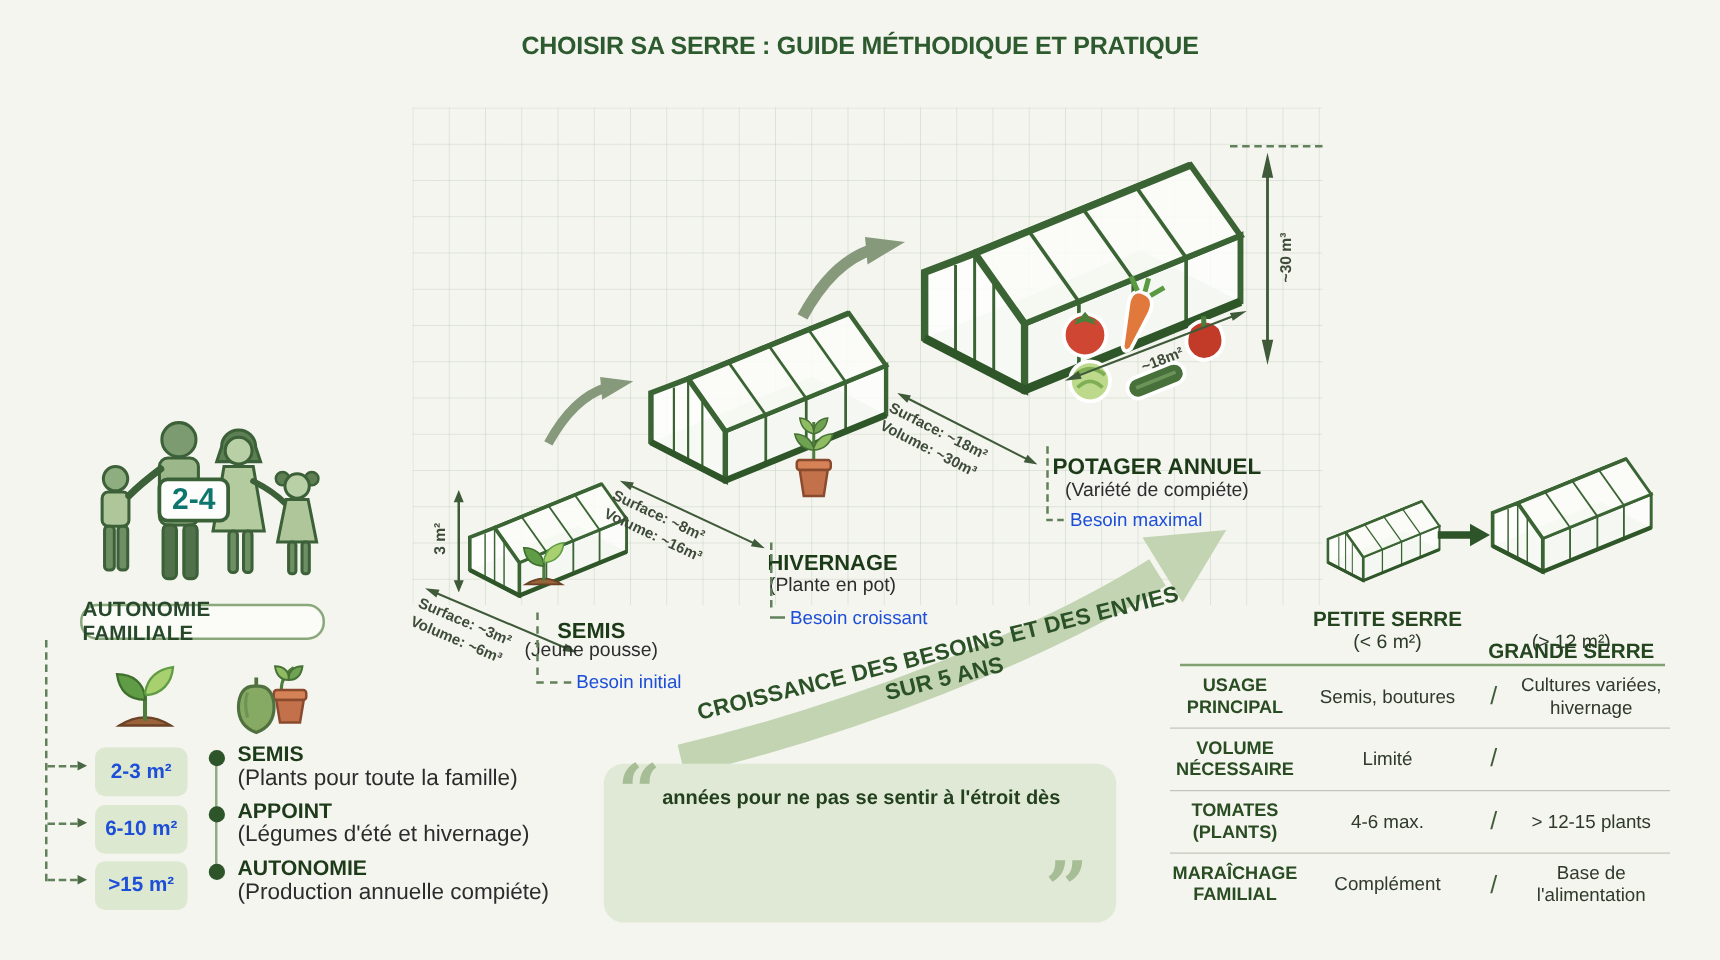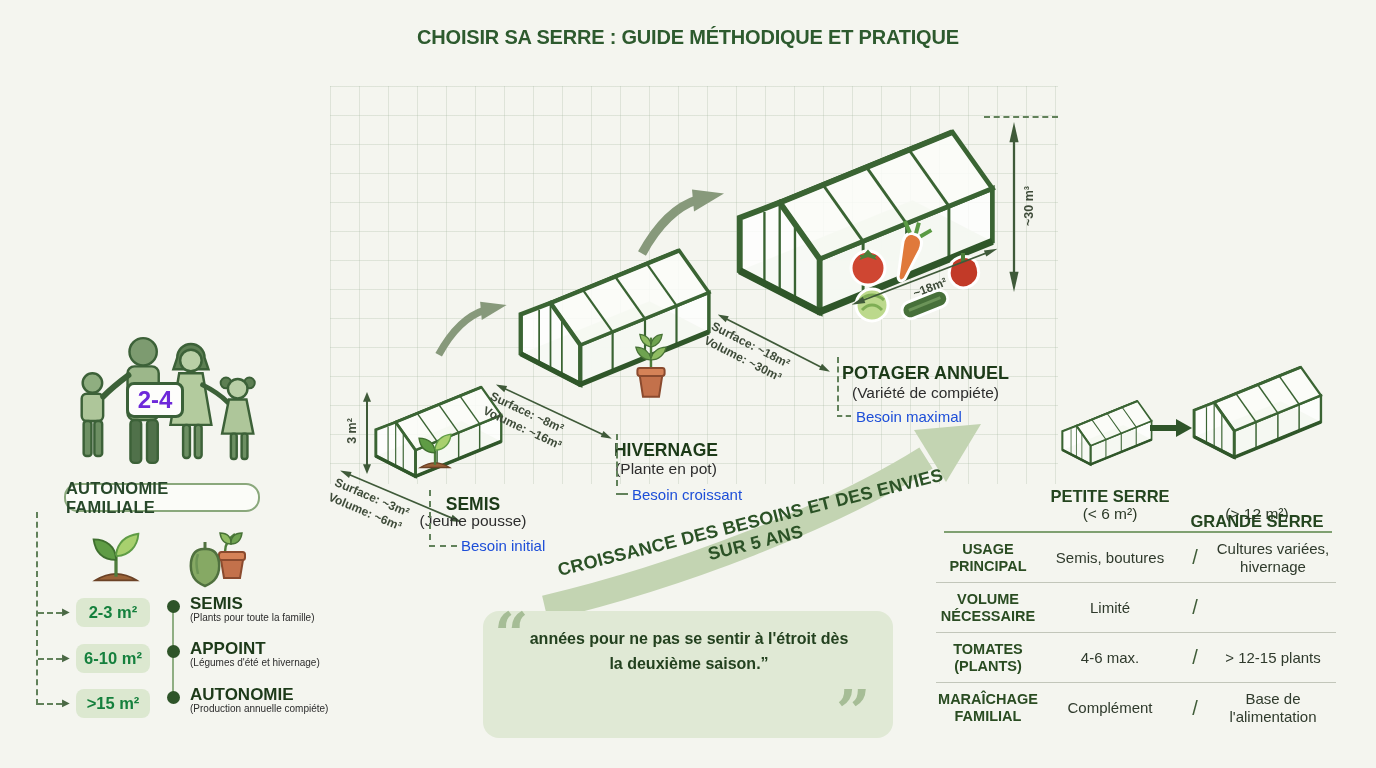--- a/index.html
+++ b/index.html
@@ -7,31 +7,31 @@
   body { font-family:"Liberation Sans", sans-serif; }
   .canvas { position:relative; width:1376px; height:768px; background:#f4f5ef; overflow:hidden; margin:0 auto; }
   .abs { position:absolute; }
   .title { width:100%; text-align:center; top:26px; font-size:20px; font-weight:bold; letter-spacing:-0.2px; color:#2d5a2e; }
   .grid-bg { left:330px; top:86px; width:728px; height:398px;
     background-image:
       linear-gradient(to right, rgba(176,192,172,.33) 1px, transparent 1px),
       linear-gradient(to bottom, rgba(176,192,172,.33) 1px, transparent 1px);
     background-size:29px 29px; }
   .badge-24 { left:126px; top:382px; width:58px; height:36px; background:#fdfdfb; border:3px solid #3a6038; border-radius:8px;
-    display:flex; align-items:center; justify-content:center; font-size:24px; font-weight:bold; color:#6d28d9; }
+    display:flex; align-items:center; justify-content:center; font-size:24px; font-weight:bold; color:#0f766e; }
   .pill-autonomie { left:64px; top:483px; width:196px; height:29px; background:#fbfcf8; border:2px solid #8aa87c; border-radius:14px;
     display:flex; align-items:center; justify-content:center; font-size:16.5px; font-weight:bold; color:#27482a; letter-spacing:.2px; }
   .dashv { border-left:2px dashed #61815a; }
   .dashh { border-top:2px dashed #61815a; }
   .tri { font-size:10px; color:#4a6844; }
-  .size-pill { width:74px; height:29px; background:#dce8d0; border-radius:8px; display:flex; align-items:center; justify-content:center;
-    font-size:16.5px; font-weight:bold; color:#15803d; }
+  .size-pill { width:74px; height:39px; background:#dce8d0; border-radius:8px; display:flex; align-items:center; justify-content:center;
+    font-size:16.5px; font-weight:bold; color:#1d4ed8; }
   .dot { width:13px; height:13px; border-radius:50%; background:#2e5429; }
   .leg-name { font-size:17px; font-weight:bold; color:#1d3a19; }
-  .leg-desc { font-size:10px; color:#2c2c2c; }
+  .leg-desc { font-size:18px; color:#2c2c2c; }
   .stage-name { font-size:17.5px; font-weight:bold; color:#1c3a18; text-align:center; }
   .stage-sub { font-size:15.5px; color:#2d2d2d; text-align:center; }
   .need { font-size:15px; color:#1d4ed8; }
   .dim-rot { transform-origin:left top; }
   .dim-text { font-size:12px; font-weight:bold; color:#3e4b39; line-height:1.3; }
   .vtext { transform:rotate(-90deg); transform-origin:center; font-size:12.5px; font-weight:bold; color:#3e4b39; text-align:center; }
   .band-label { width:410px; text-align:center; transform:rotate(-14deg); font-size:18px; font-weight:bold; color:#2b5226; letter-spacing:.2px; }
   .quote-box { left:483px; top:611px; width:410px; height:127px; background:#e0e9d5; border-radius:16px; }
   .quote-mark { font-family:"DejaVu Serif", serif; font-size:60px; font-weight:bold; color:#a6bd96; line-height:1; }
   .quote-text { left:498px; top:627px; width:382px; text-align:center; font-size:16px; font-weight:bold; color:#23411f; line-height:1.55; }
@@ -276,21 +276,20 @@
     <path d="M15,202 C150,170 300,112 396,52" stroke="#c3d4b2" stroke-width="25" fill="none"></path>
     <polygon points="384,24 416,76 451,18" fill="#c3d4b2"></polygon>
   </svg>
   <div class="abs band-label" style="left:548px; top:512px">CROISSANCE DES BESOINS ET DES ENVIES SUR 5 ANS</div>
 
   <div class="abs quote-box"></div>
   <span class="abs quote-mark" style="left:494px; top:604px">“</span>
   <span class="abs quote-mark" style="left:836px; top:682px">”</span>
   <div class="abs quote-text">
     <div>années pour ne pas se sentir à l'étroit dès</div>
-    <div>la deuxième saison.”</div>
   </div>
 
   <svg class="abs" style="left:1058px; top:396px; width:100px; height:83px">
       <use href="#gh"></use>
     </svg>
   <svg class="abs" style="left:1188px; top:360px; width:142px; height:118px">
       <use href="#gh"></use>
     </svg>
   <svg class="abs" style="left:1150px; top:418px; width:42px; height:20px" viewBox="0 0 42 20">
     <line x1="0" y1="10" x2="28" y2="10" stroke="#2e5429" stroke-width="6"></line>

